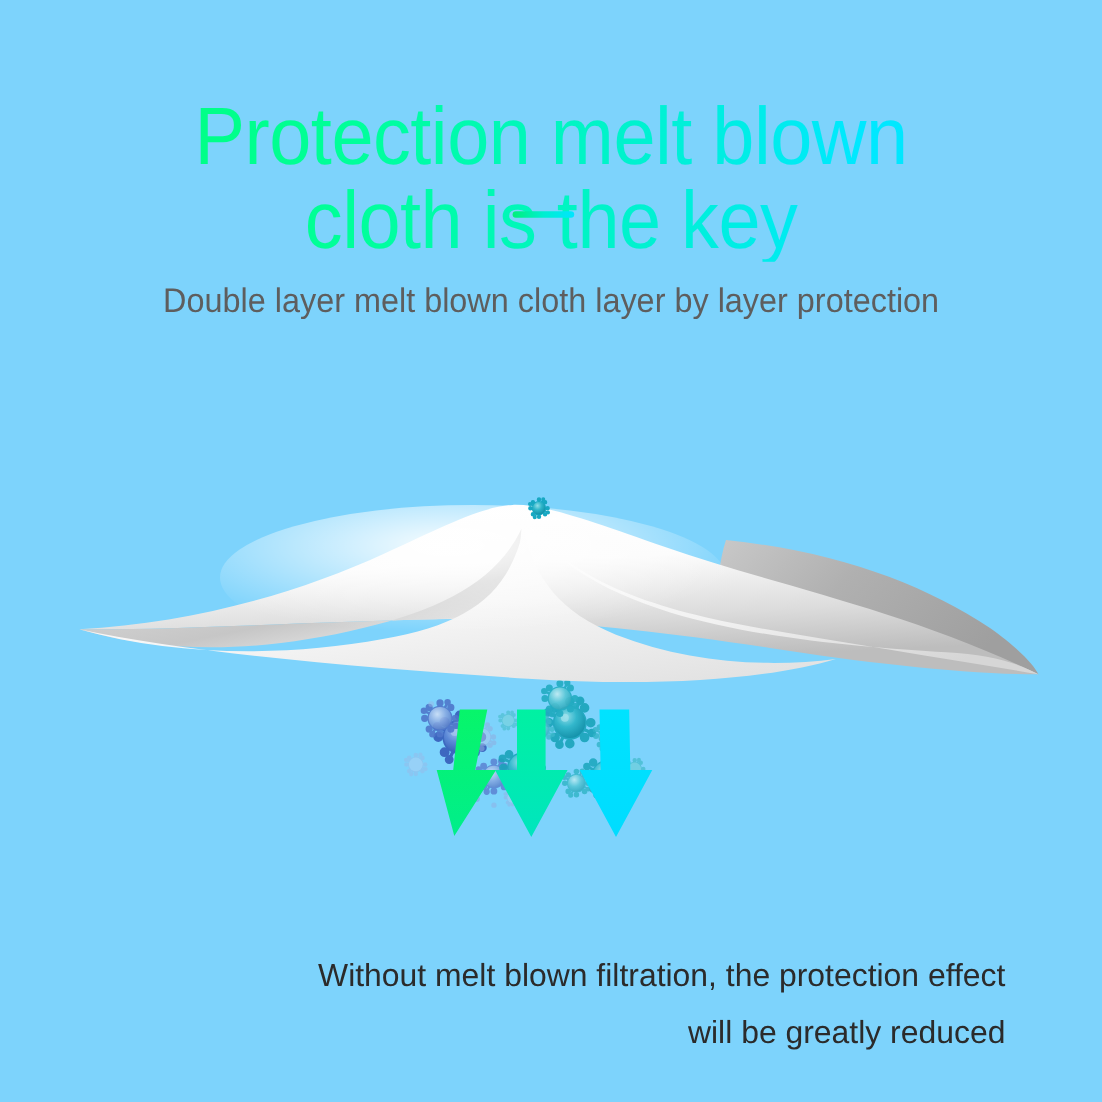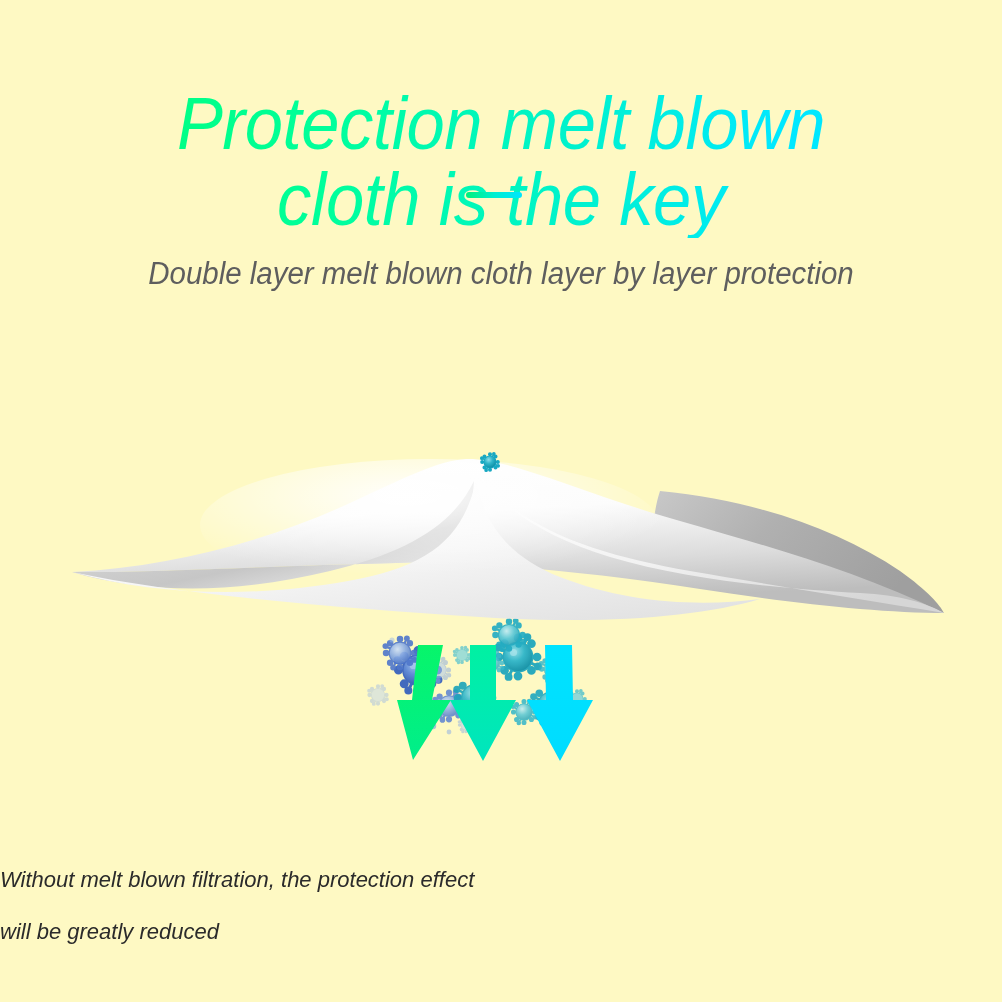--- a/index.html
+++ b/index.html
@@ -7,23 +7,22 @@
     padding: 0;
     background: #ffffff;
   }
   body {
     font-family: "Liberation Sans", sans-serif;
   }
   #poster {
     position: relative;
     width: 1002px;
     height: 1002px;
-    background: #fef9c3;
+    background: #7dd3fc;
     overflow: hidden;
-    font-style: italic;
   }
 
   
   .headline {
     position: absolute;
     left: 0;
     top: 36px;
     width: 1002px;
     text-align: center;
     font-family: "Liberation Sans Narrow", "Liberation Sans", sans-serif;
@@ -74,22 +73,22 @@
     height: 500px;
   }
   .stage svg { display: block; }
 
   
   .caption {
     position: absolute;
     left: 0;
     top: 832px;
     width: 914px;
-    text-align: left;
-    font-size: 22px;
+    text-align: right;
+    font-size: 29px;
     line-height: 52px;
     color: #2b2b2b;
     white-space: pre-line;
   }
 </style>
 </head>
 <body>
 
 <div id="poster">
 

